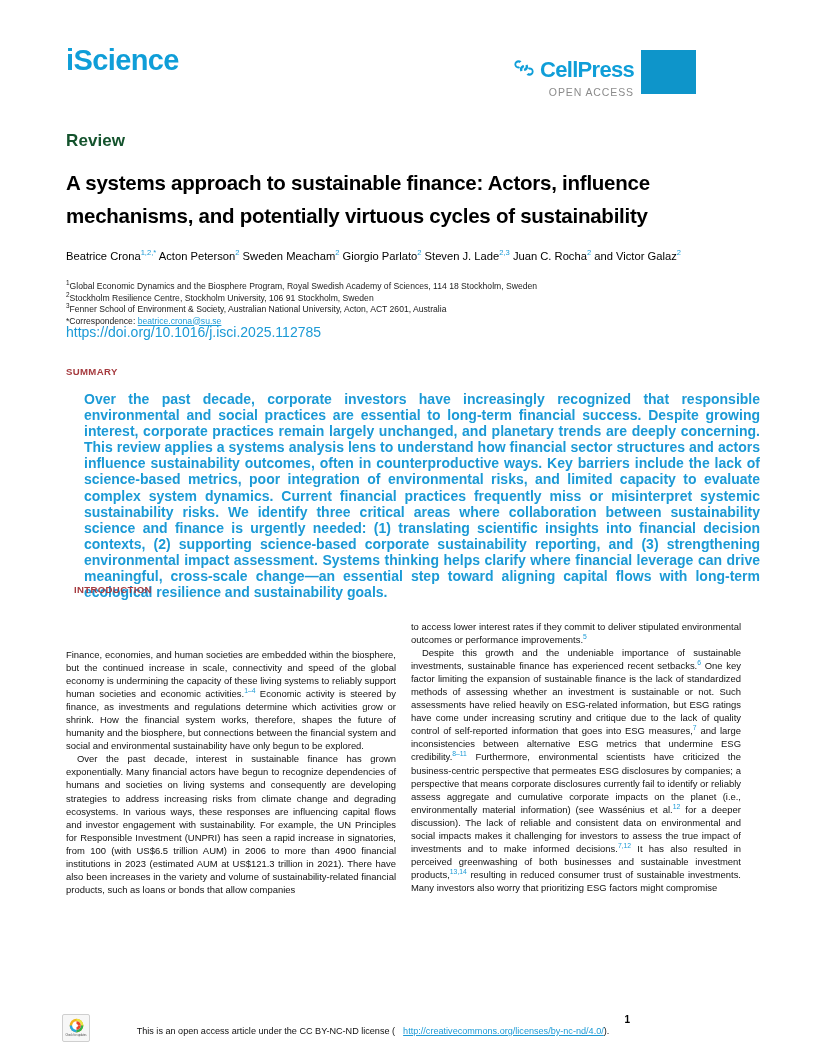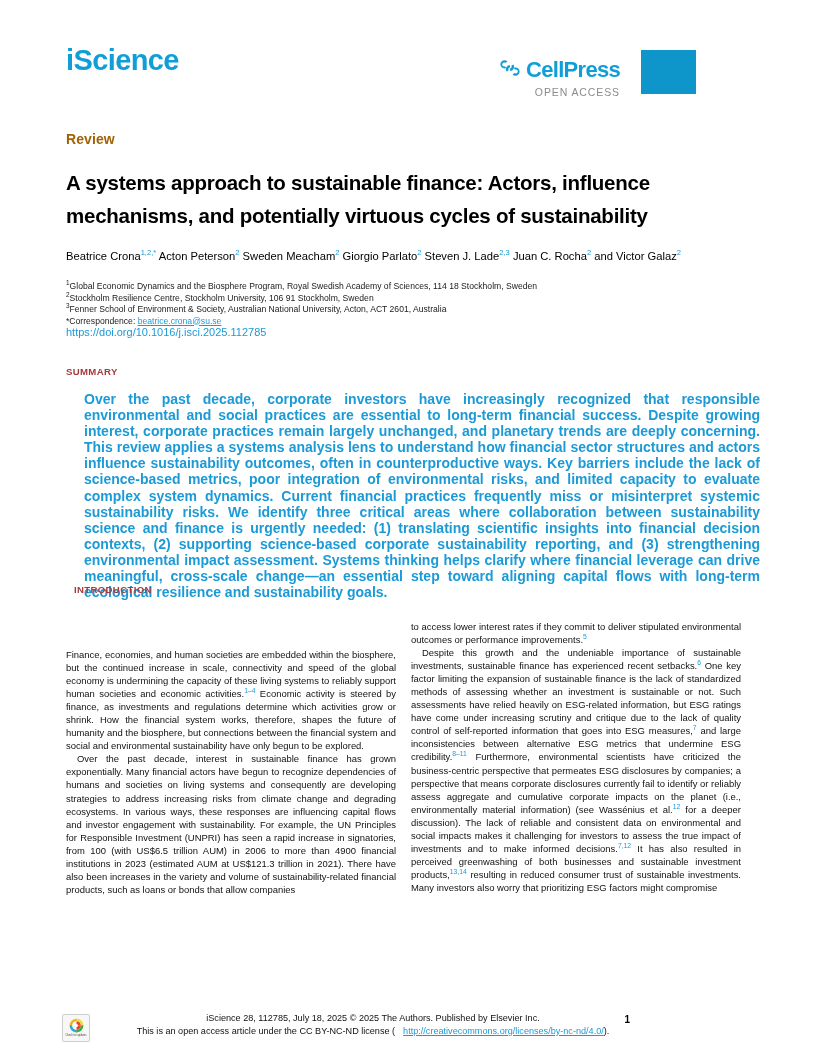--- a/index.html
+++ b/index.html
@@ -31,21 +31,21 @@
     font-family: "Liberation Sans", sans-serif;
   }
   .brand-block {
     position: absolute;
     top: 0px; right: 0px;
     display: flex;
     align-items: flex-start;
   }
   .cellpress {
     text-align: right;
-    margin-right: 21px;
+    margin-right: 7px;
     padding-top: 12px;
   }
   .cellpress-row {
     display: flex;
     align-items: center;
     justify-content: flex-end;
     gap: 5px;
   }
   .cp-mark { display: block; }
   .cellpress-word {
@@ -66,23 +66,23 @@
     width: 55px;
     height: 44px;
     background: #0e95ca;
     margin-top: 4px;
   }
 
   
   .art-type {
     position: absolute;
     top: 131px; left: 66px;
-    font-size: 14px;
-    font-weight: bold;
-    color: #a16207;
+    font-size: 17px;
+    font-weight: bold;
+    color: #14532d;
     letter-spacing: 0.1px;
   }
   .title {
     position: absolute;
     top: 152px; left: 66px;
     width: 640px;
     font-size: 20.5px;
     font-weight: bold;
     line-height: 33px;
     letter-spacing: -0.25px;
@@ -103,21 +103,21 @@
   .affils {
     position: absolute;
     top: 281px; left: 66px;
     width: 700px;
     font-size: 8.6px;
     line-height: 11.5px;
     color: #1a1a1a;
   }
   .affils sup { font-size: 6.4px; vertical-align: super; line-height: 0; }
   .affils .lnk { color: #1b9ad6; }
-  .doi-line { color: #1b9ad6; font-size: 11px; line-height: 11.5px; }
+  .doi-line { color: #1b9ad6; font-size: 14px; line-height: 11.5px; }
 
   
   .sec-head {
     font-size: 9.6px;
     font-weight: bold;
     color: #a53a3e;
     letter-spacing: 0.35px;
   }
   .summary-head { position: absolute; top: 366px; left: 66px; }
   .summary-body {
@@ -259,21 +259,20 @@
         <path d="M12 23 A11 11 0 0 1 1 12 L12 12 Z" fill="#29a9e0"></path>
         <circle cx="12" cy="12" r="7" fill="#ffffff"></circle>
         <path d="M12 5 A7 7 0 0 1 19 12 L12 12 Z" fill="#e8452c"></path>
         <path d="M19 12 A7 7 0 0 1 12 19 L12 12 Z" fill="#e8452c"></path>
         <circle cx="12" cy="12" r="2.4" fill="#ffffff"></circle>
       </svg>
       <div class="cm-badge-text">Check for updates</div>
     </div>
 
     <div class="footer-text">
-      <div>iScience 28, 112785, July 18, 2025 © 2025 The Authors. Published by Elsevier Inc.</div>
       <div>
         <span>This is an open access article under the CC BY-NC-ND license (</span><a class="lnk" href="#">http://creativecommons.org/licenses/by-nc-nd/4.0/</a><span>).</span>
       </div>
     </div>
 
     <div class="page-num">1</div>
   </div>
 
 </div>
 

